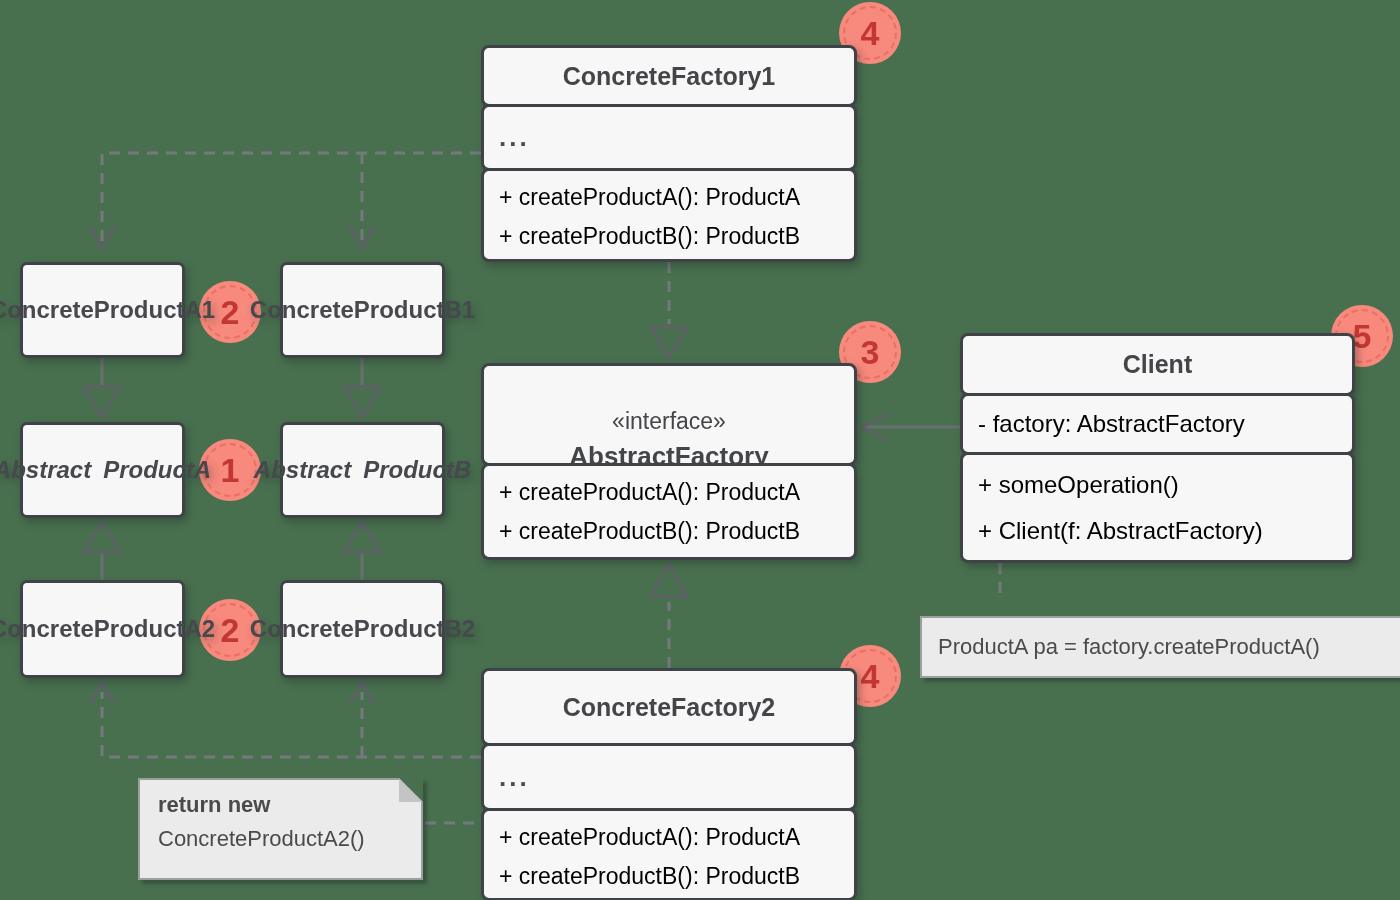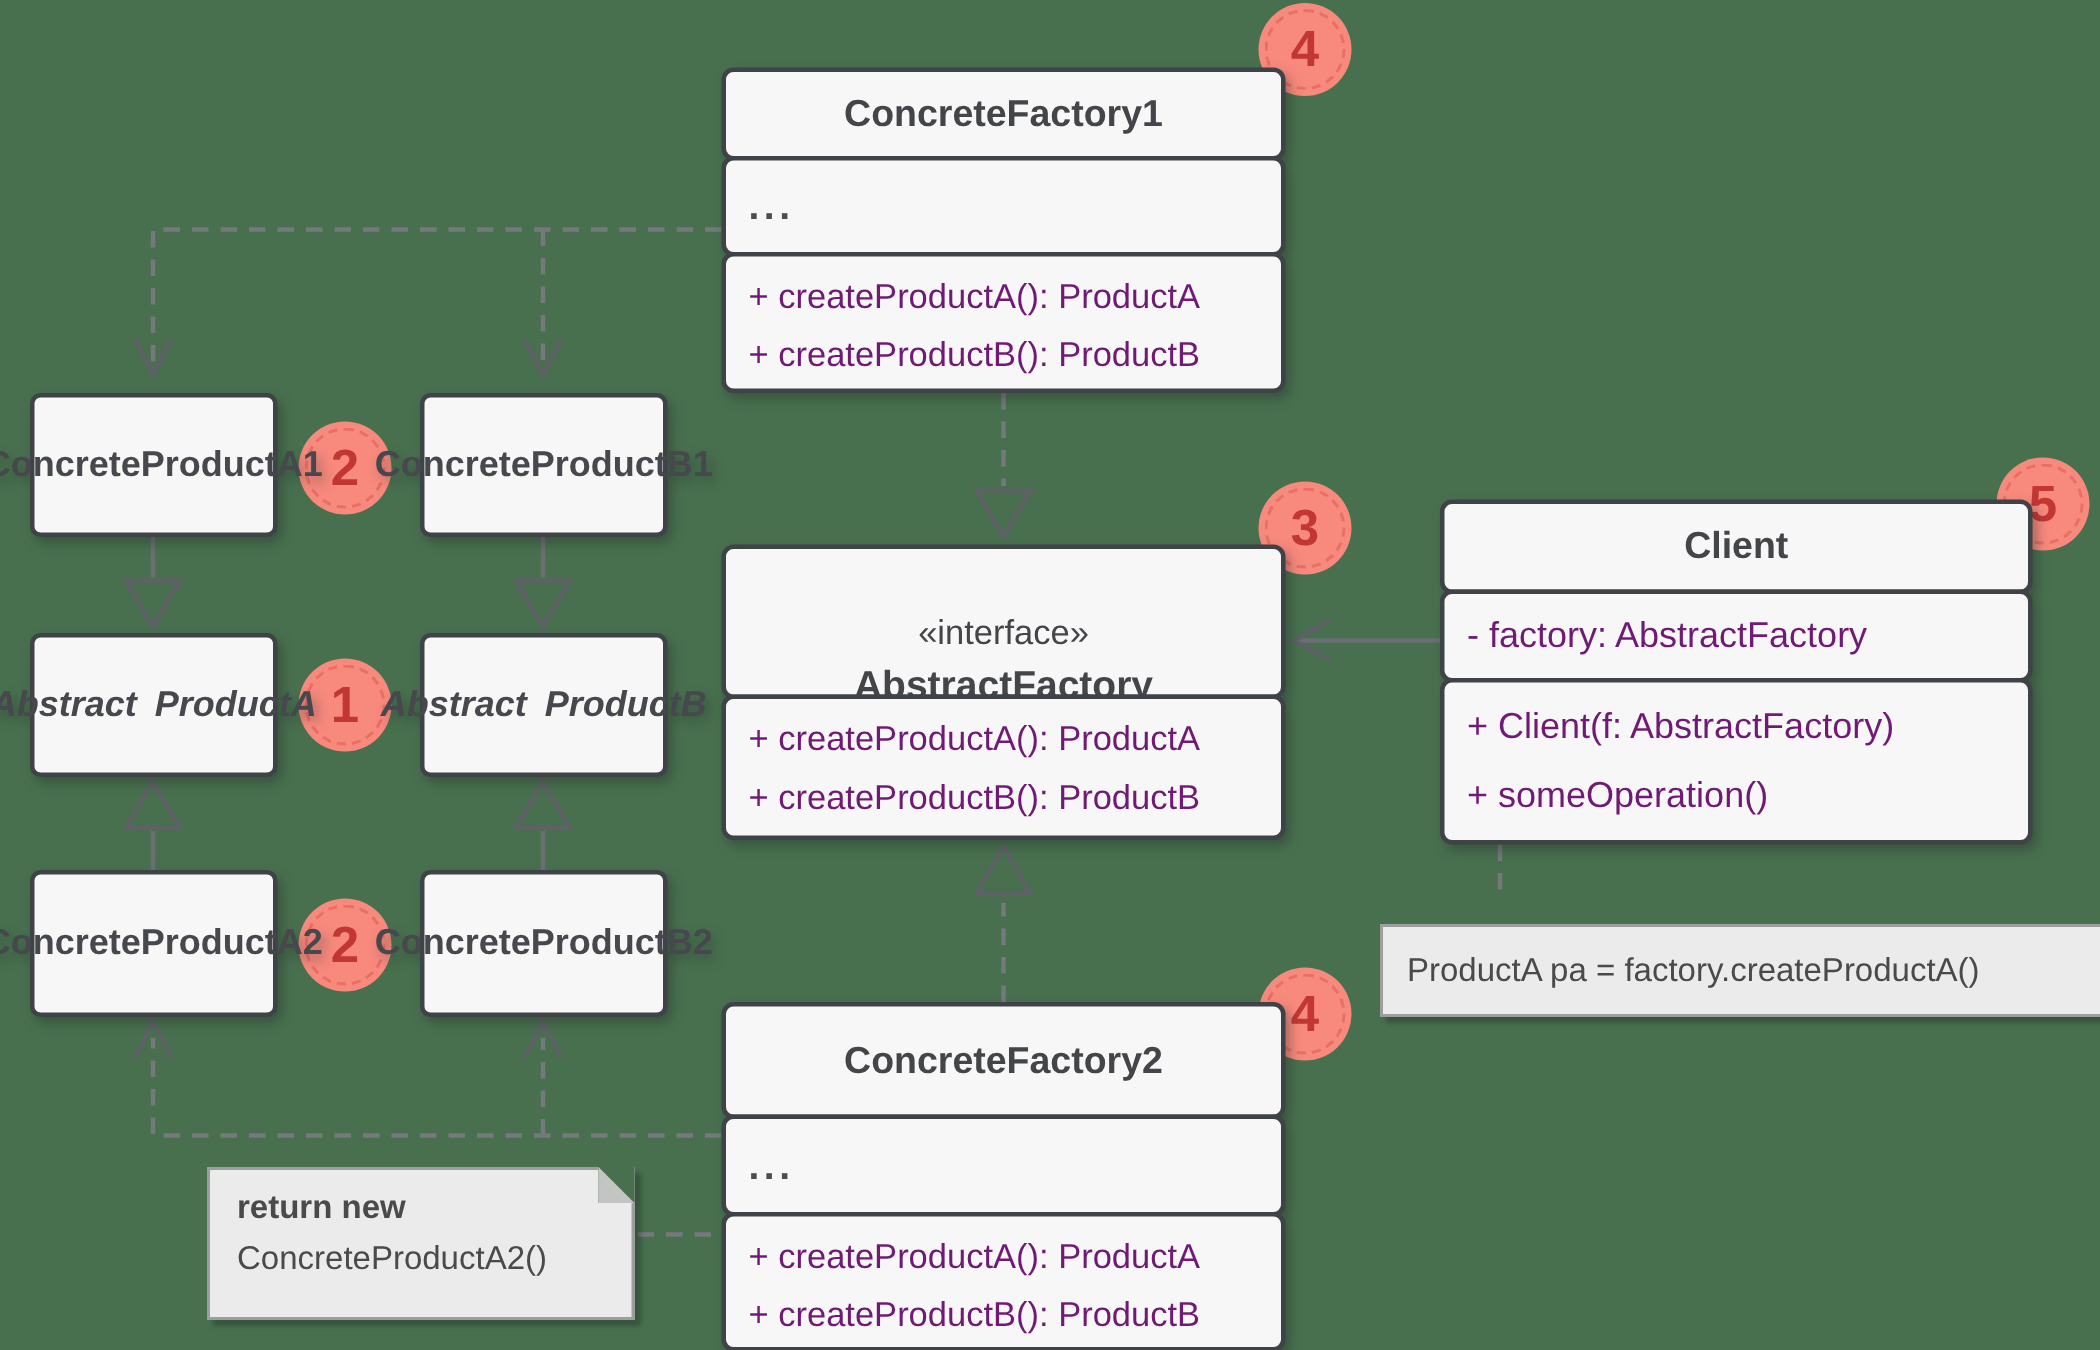--- a/index.html
+++ b/index.html
@@ -31,21 +31,21 @@
   }
 
   
   .uml-class{
     position:absolute;z-index:2;
     filter:drop-shadow(3px 4px 4px rgba(25,35,28,.35));
   }
   .cmp{
     box-sizing:border-box;position:relative;
     background:#F7F7F7;border:3px solid #3F4246;border-radius:8px;
-    color:#701a75;font-size:23px;
+    color:#000000;font-size:23px;
   }
   .cmp + .cmp{margin-top:-3px;}
   .cmp.title{
     display:flex;flex-direction:column;align-items:center;justify-content:center;
     font-weight:bold;font-size:25px;color:#434549;
   }
   .cmp.title .stereo{font-weight:normal;font-size:23px;line-height:34px;margin-top:48px;}
   .cmp.title .tname{font-size:26px;line-height:36px;}
   .cmp.fields{display:flex;align-items:center;padding:0 15px;}
   .cmp.fields.dots{font-size:26px;font-weight:bold;letter-spacing:3px;color:#4A4D52;}
@@ -145,22 +145,22 @@
     <div class="cmp methods" style="height:97px">
       <div class="m">+ createProductA(): ProductA</div>
       <div class="m">+ createProductB(): ProductB</div>
     </div>
   </div>
 
   <div class="uml-class client-box" style="left:960px;top:333px;width:395px">
     <div class="cmp title" style="height:63px">Client</div>
     <div class="cmp fields" style="height:62px">- factory: AbstractFactory</div>
     <div class="cmp methods" style="height:111px">
+      <div class="m">+ someOperation()</div>
       <div class="m">+ Client(f: AbstractFactory)</div>
-      <div class="m">+ someOperation()</div>
     </div>
   </div>
 
   <div class="uml-class" style="left:481px;top:668px;width:376px">
     <div class="cmp title" style="height:78px">ConcreteFactory2</div>
     <div class="cmp fields dots" style="height:68px">...</div>
     <div class="cmp methods" style="height:93px">
       <div class="m">+ createProductA(): ProductA</div>
       <div class="m">+ createProductB(): ProductB</div>
     </div>

